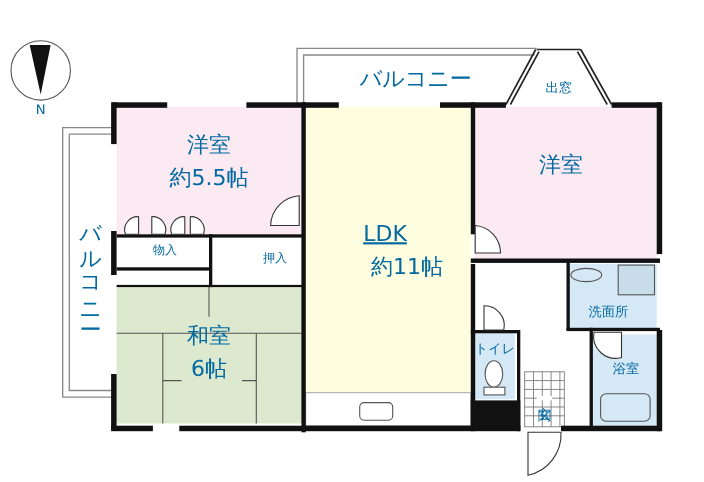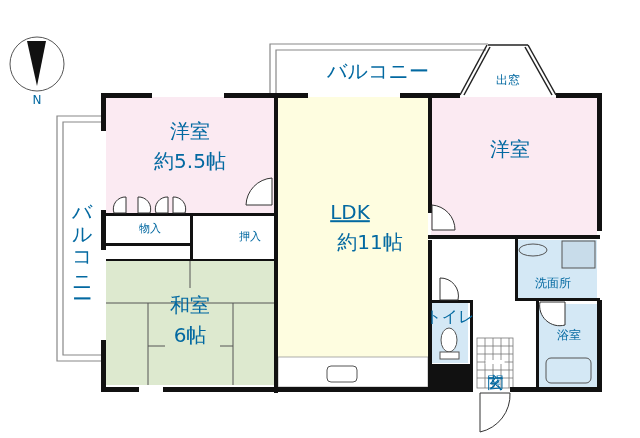--- a/index.html
+++ b/index.html
@@ -3,21 +3,21 @@
   <meta charset="utf-8">
   <style>
     html, body { margin: 0; padding: 0; background: #ffffff; }
     body { width: 640px; height: 438px; position: relative; overflow: hidden; font-family: "DejaVu Sans", "Liberation Sans", sans-serif; }
     .abs { position: absolute; }
     svg { position: absolute; left: 0; top: 0; }
     .lbl { position: absolute; color: #0369a1; text-align: center; line-height: 1.18; white-space: pre; transform: translate(-50%, -50%); }
     .lg { font-size: 20px; }
     .md { font-size: 12px; }
     .sm { font-size: 11px; font-family: Liberation Mono, monospace; }
-    .xs { font-size: 16px; }
+    .xs { font-size: 12px; }
     .vert { writing-mode: vertical-rl; text-orientation: upright; letter-spacing: 2px; }
   </style>
 </head>
 <body>
 
 <div class="abs" style="left:0;top:0;width:640px;height:438px;">
   <svg width="640" height="438" viewBox="0 0 640 438">
 
     <g fill="none" stroke="#888" stroke-width="1.2">
       <polyline points="270,95 270,44 488,44"></polyline>

